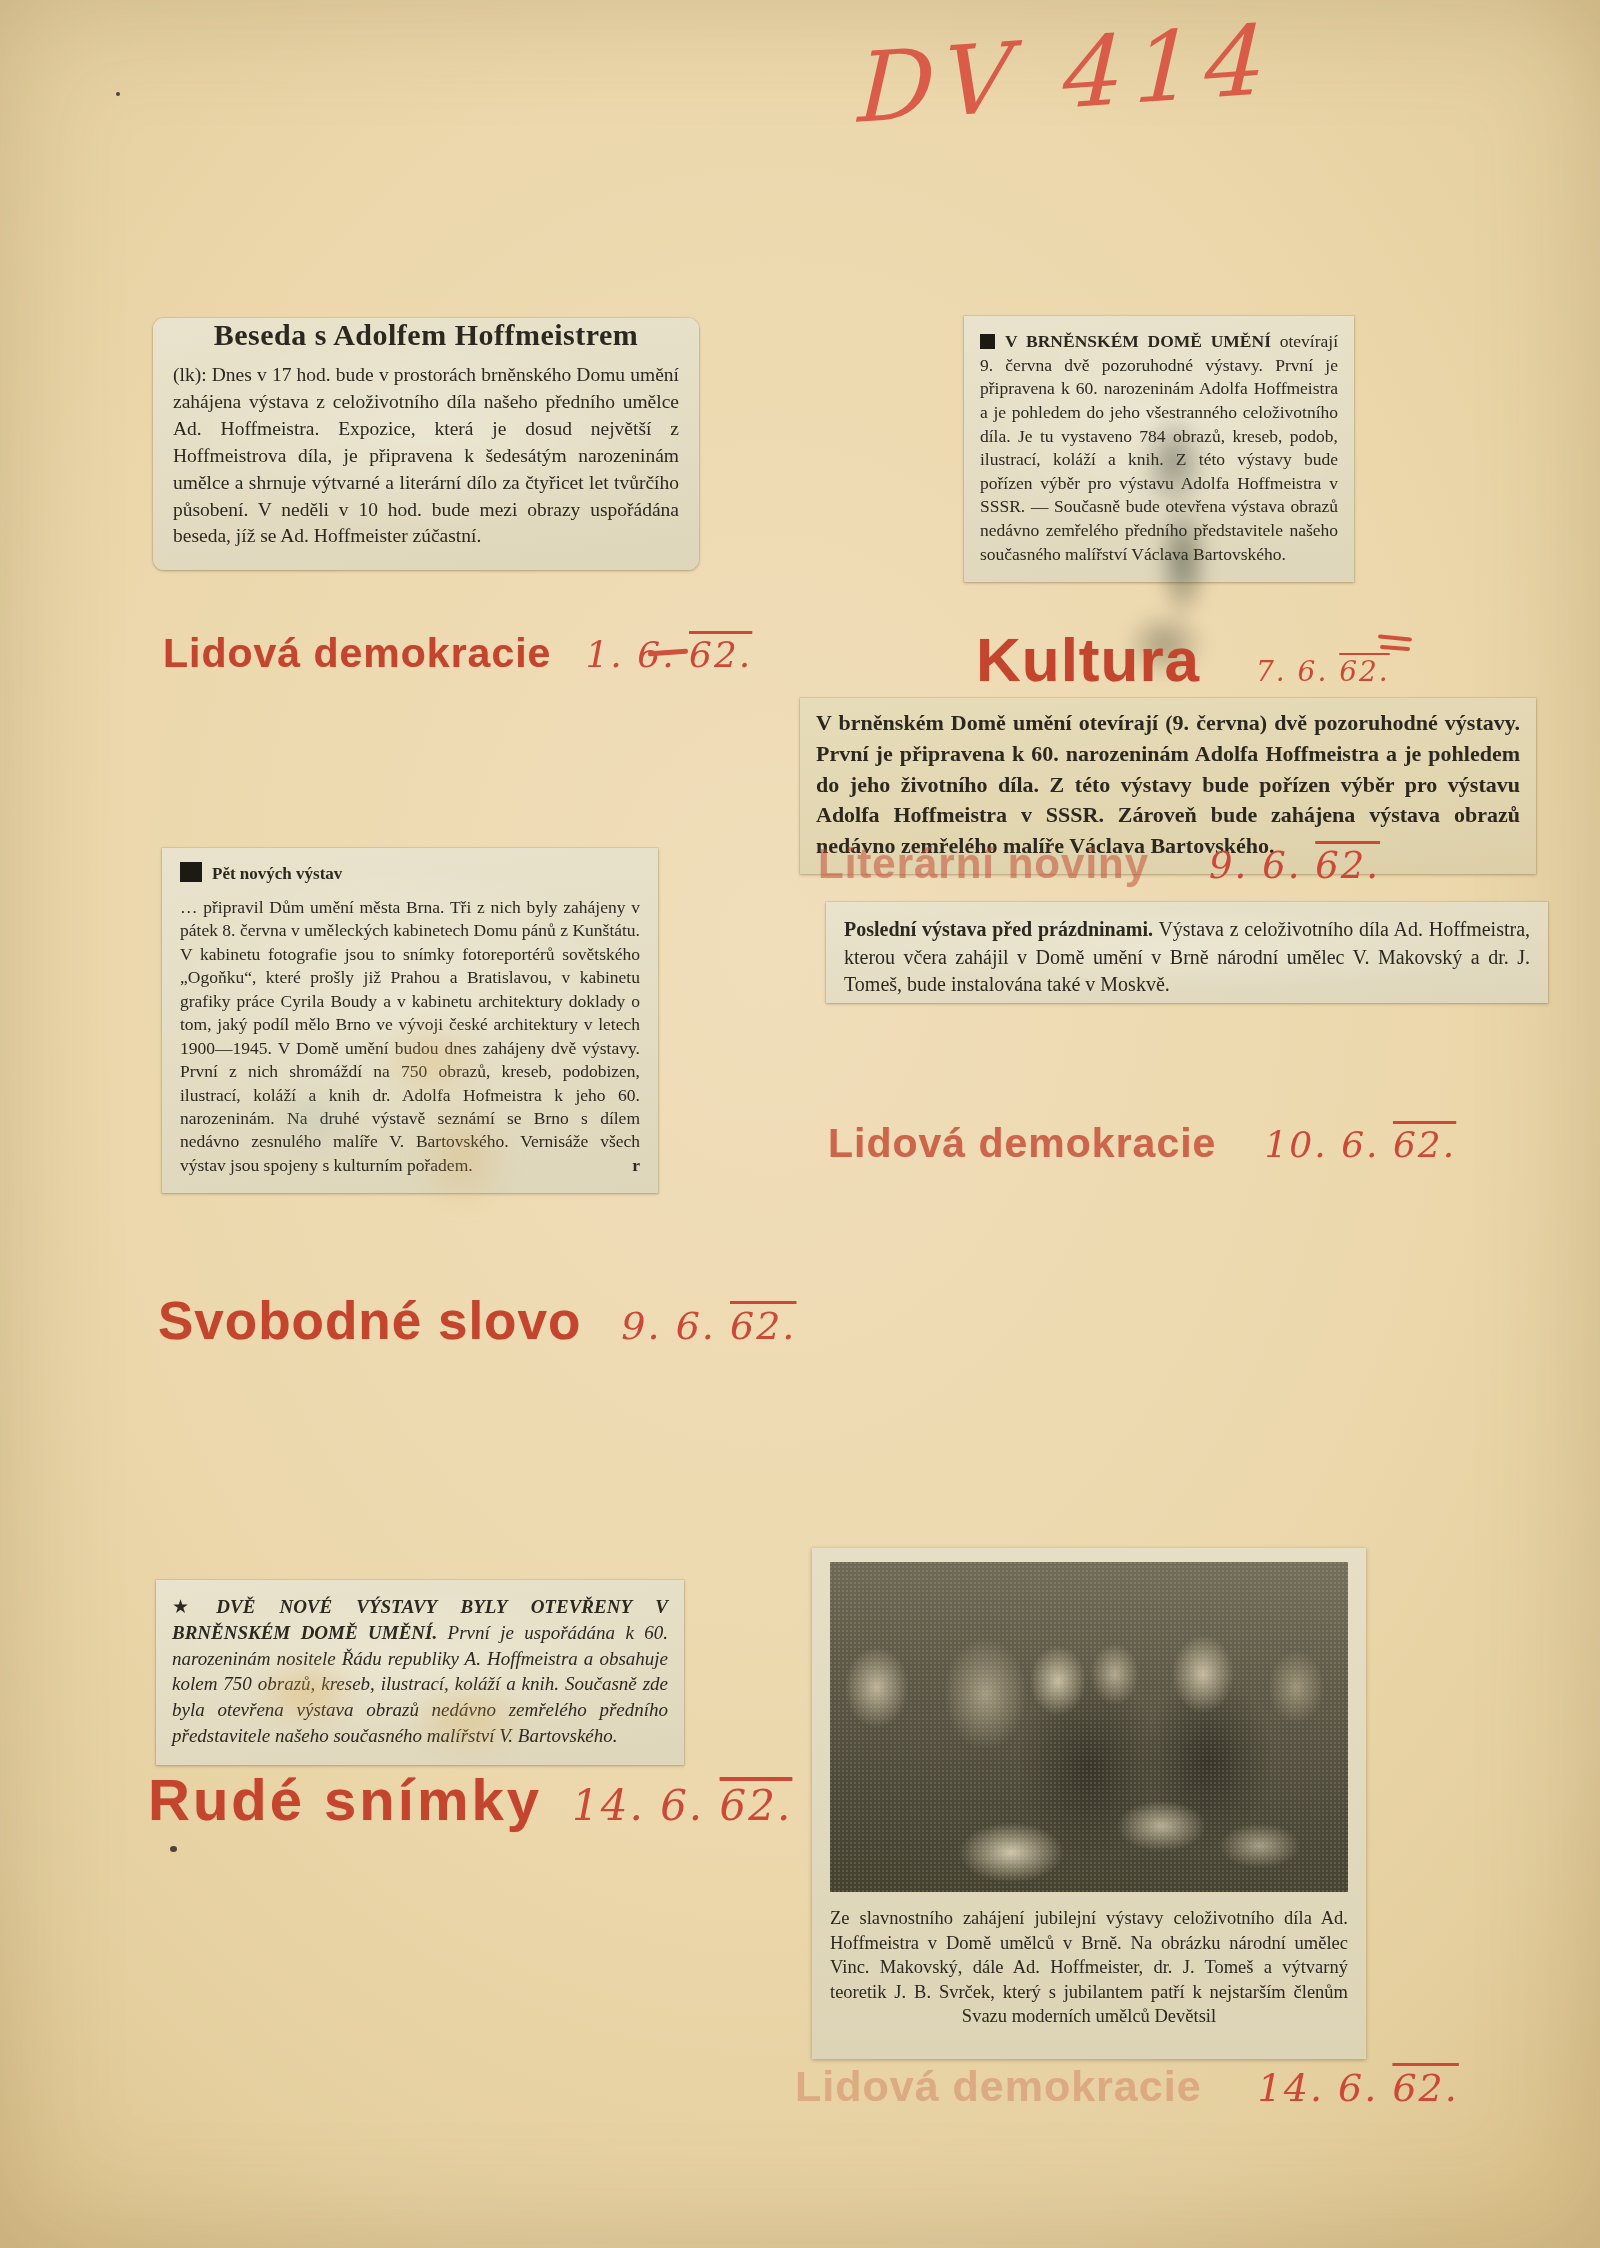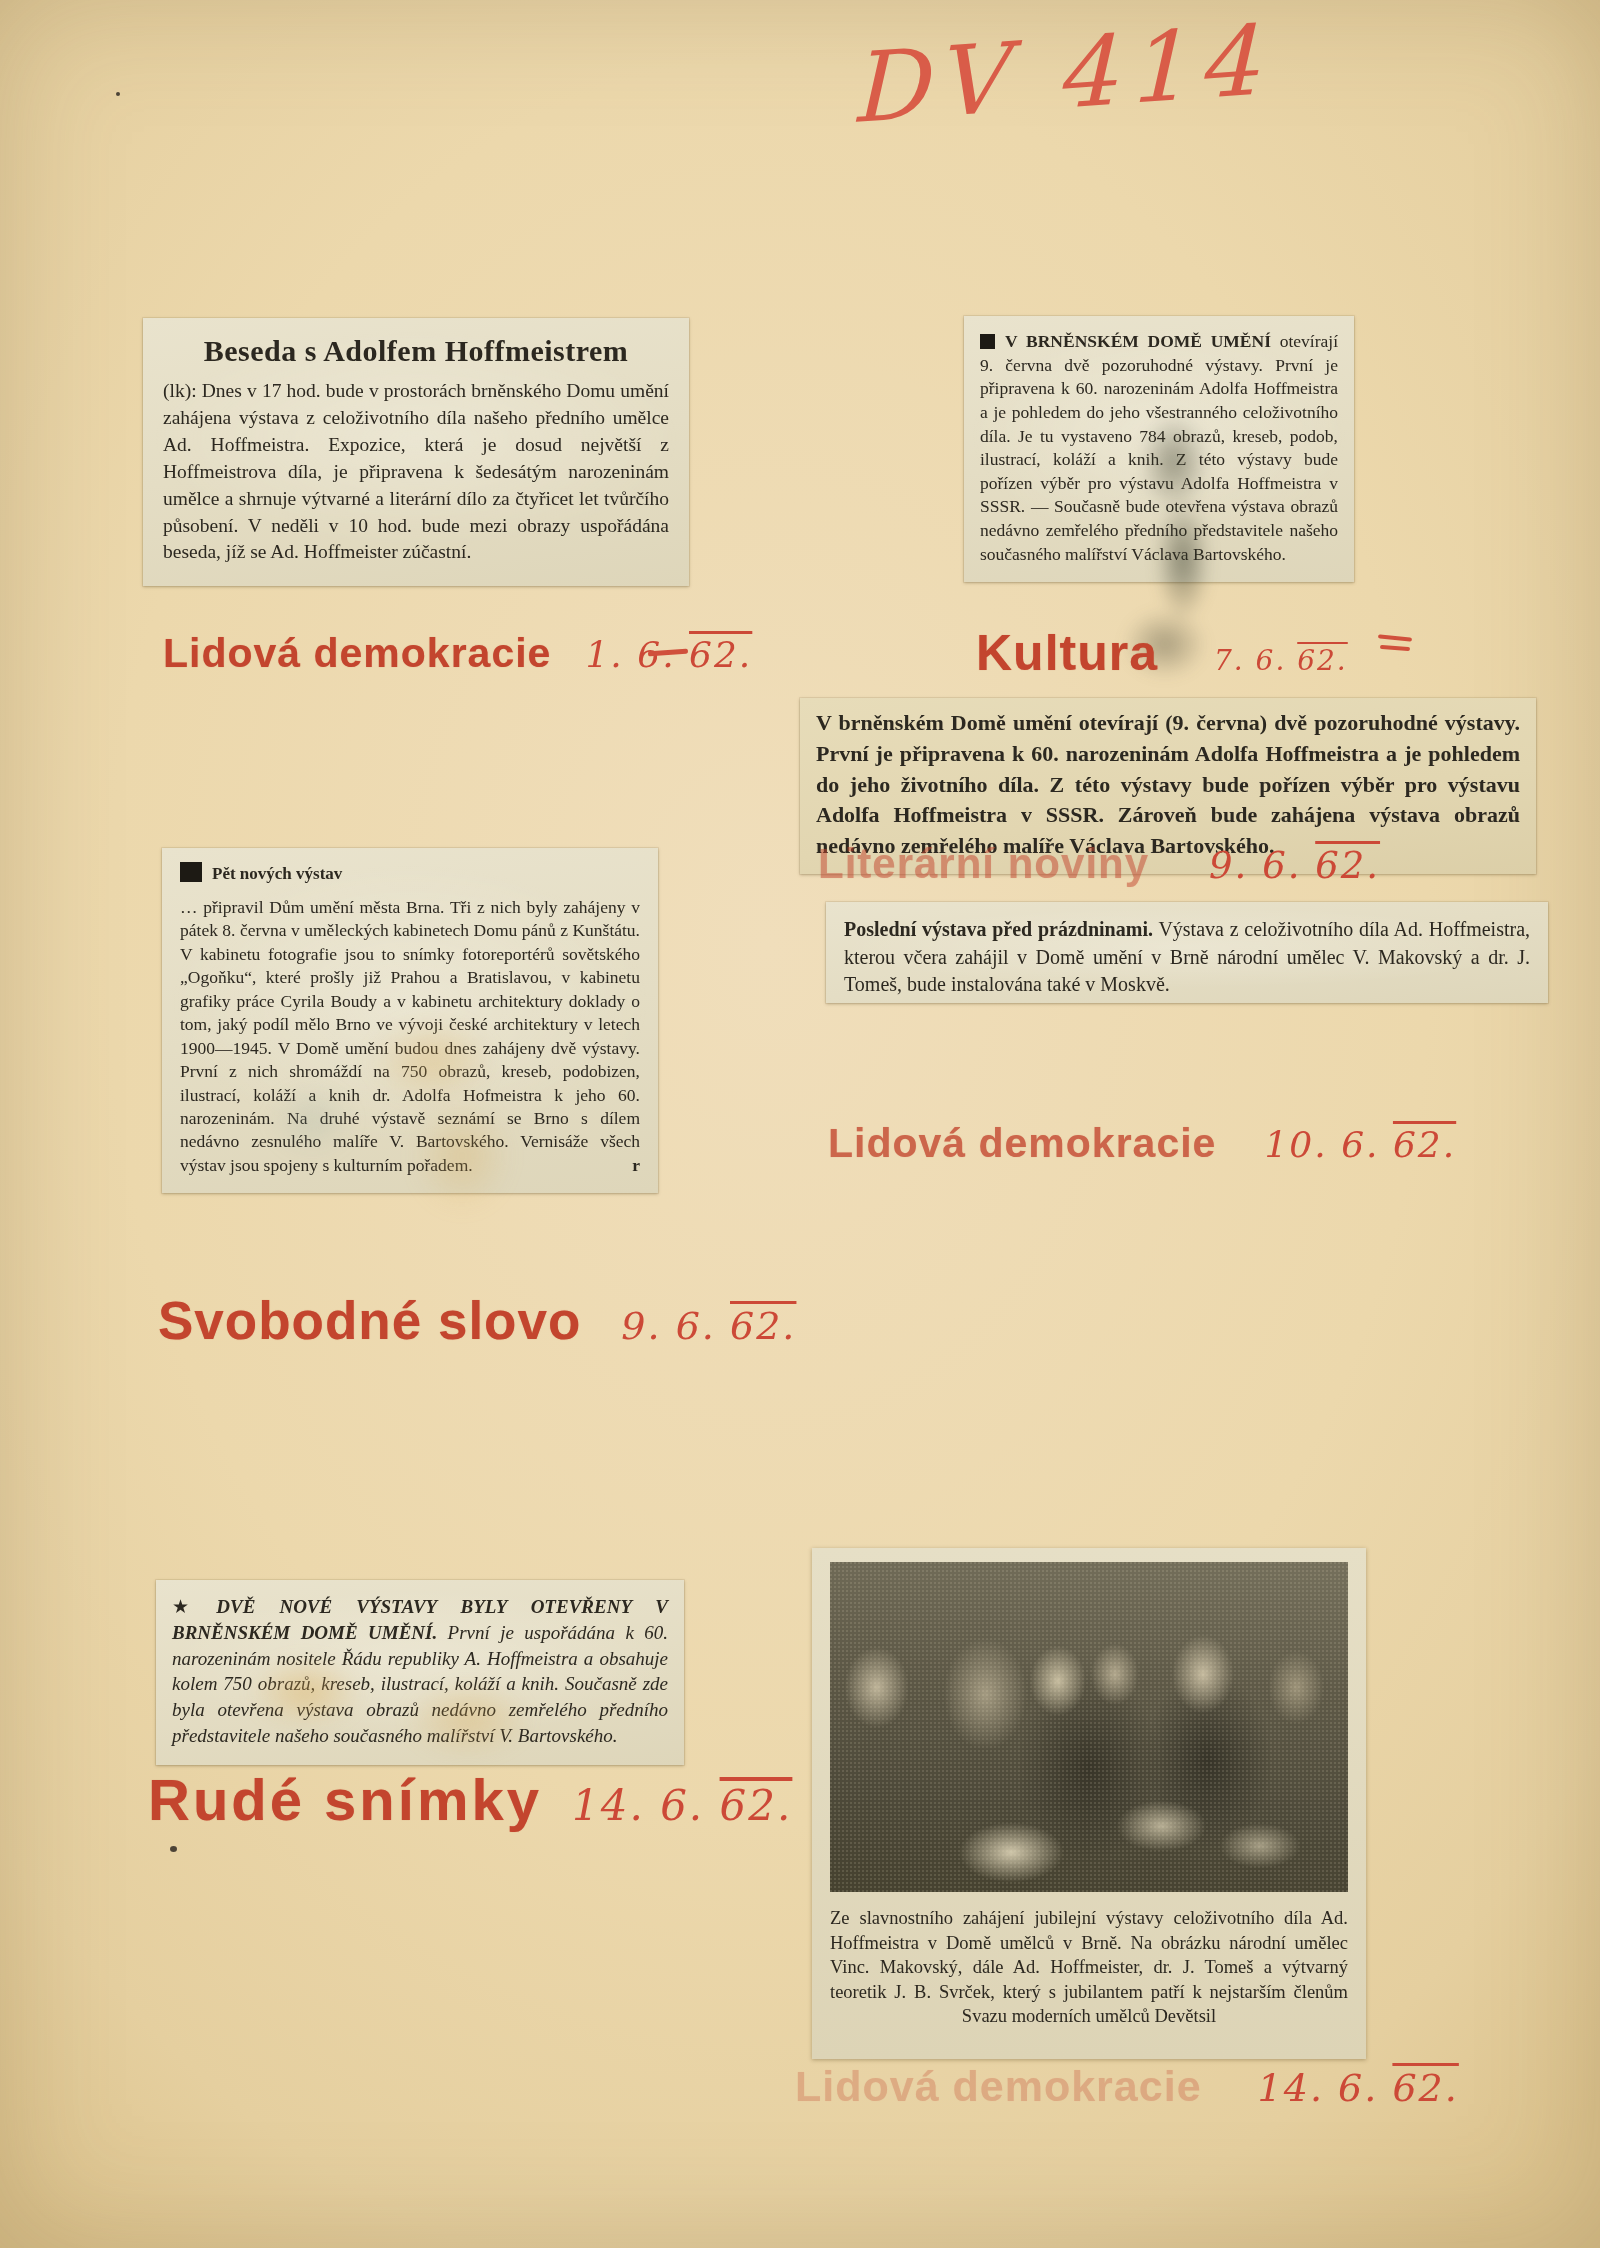--- a/index.html
+++ b/index.html
@@ -76,21 +76,21 @@
   .red-dash{position:absolute;background:#d0503c;border-radius:2px;}
   .speck{position:absolute;background:#4c4336;border-radius:50%;}
 </style>
 </head>
 <body>
 
 <div id="page">
 
   <div class="handw" style="left:858px;top:18px;font-size:96px;">DV 414</div>
 
-  <div class="clip" style="left:143px;top:318px;width:506px;padding:16px 20px 20px 20px;">
+  <div class="clip" style="left:153px;top:318px;width:506px;padding:0 20px 20px 20px;border-radius:11px;">
     <p class="np-head" style="font-size:30px;margin-bottom:10px;">Beseda s Adolfem Hoffmeistrem</p>
     <p style="font-size:19.5px;line-height:1.38;">(lk): Dnes v 17 hod. bude v prostorách brněnského Domu umění zahájena výstava z celoživotního díla našeho předního umělce Ad. Hoffmeistra. Expozice, která je dosud největší z Hoffmeistrova díla, je připravena k šedesátým narozeninám umělce a shrnuje výtvarné a literární dílo za čtyřicet let tvůrčího působení. V neděli v 10 hod. bude mezi obrazy uspořádána beseda, jíž se Ad. Hoffmeister zúčastní.</p>
   </div>
 
   <div class="stamp" style="left:163px;top:630px;">
     <span class="lbl" style="font-size:41px;">Lidová demokracie</span>
     <span class="dt" style="font-size:36px;">
       <span>1. 6. </span><span class="yy">62.</span>
     </span>
   </div>
@@ -102,21 +102,21 @@
       <span>otevírají 9. června dvě pozoruhodné výstavy. První je připravena k 60. narozeninám Adolfa Hoffmeistra a je pohledem do jeho všestranného celoživotního díla. Je tu vystaveno 784 obrazů, kreseb, podob, ilustrací, koláží a knih. Z této výstavy bude pořízen výběr pro výstavu Adolfa Hoffmeistra v SSSR. — Současně bude otevřena výstava obrazů nedávno zemřelého předního představitele našeho současného malířství Václava Bartovského.</span>
     </p>
     <div class="stain" style="left:120px;top:90px;width:180px;height:280px;filter:blur(7px);
                 background:
                   radial-gradient(ellipse 50px 70px at 50% 20%, rgba(60,62,44,.45), transparent 70%),
                   radial-gradient(ellipse 40px 90px at 55% 55%, rgba(50,54,38,.5), transparent 70%),
                   radial-gradient(ellipse 60px 50px at 45% 85%, rgba(60,60,44,.38), transparent 70%);"></div>
   </div>
 
   <div class="stamp" style="left:976px;top:624px;">
-    <span class="lbl" style="font-size:50px;">Kultura</span>
+    <span class="lbl" style="font-size:62px;">Kultura</span>
     <span class="dt" style="font-size:28px;margin-left:56px;">
       <span>7. 6. </span><span class="yy">62.</span>
     </span>
   </div>
   <div class="red-dash" style="left:1378px;top:636px;width:34px;height:4px;transform:rotate(6deg);"></div>
   <div class="red-dash" style="left:1380px;top:646px;width:30px;height:4px;transform:rotate(4deg);"></div>
 
   <div class="clip" style="left:800px;top:698px;width:704px;padding:10px 16px 12px 16px;
               background:linear-gradient(173deg,#e7dcb9 0%, #e2d6b1 60%, #dccfa8 100%);">
     <p style="font-size:22px;line-height:1.4;font-weight:bold;">V brněnském Domě umění otevírají (9. června) dvě pozoruhodné výstavy. První je připravena k 60. narozeninám Adolfa Hoffmeistra a je pohledem do jeho životního díla. Z této výstavy bude pořízen výběr pro výstavu Adolfa Hoffmeistra v SSSR. Zároveň bude zahájena výstava obrazů nedávno zemřelého malíře Václava Bartovského.</p>

